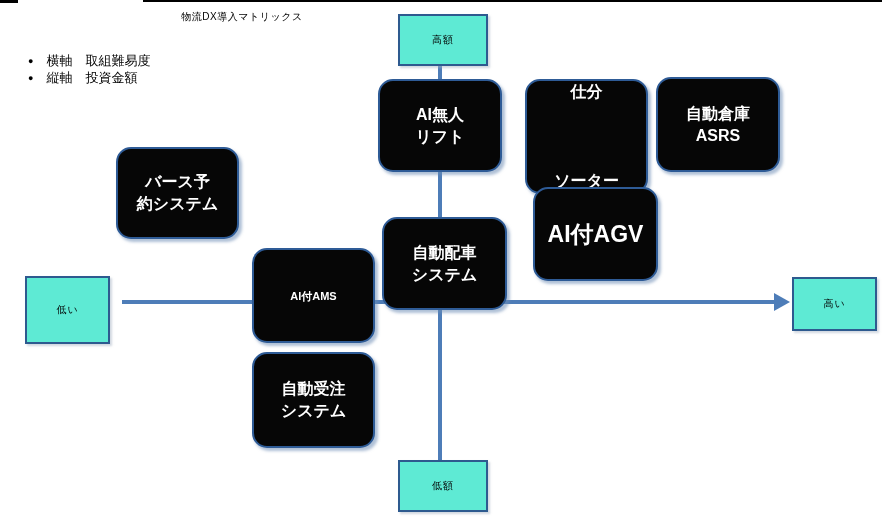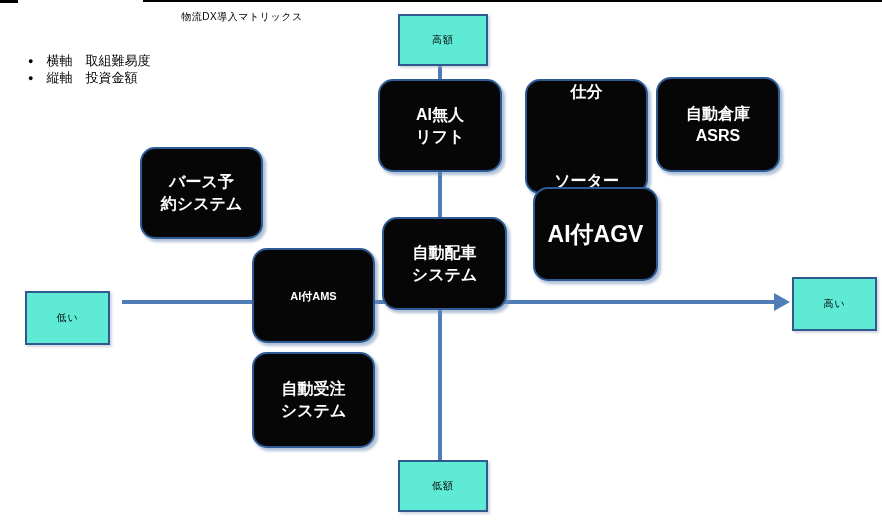--- a/index.html
+++ b/index.html
@@ -41,42 +41,42 @@
     background: #060606;
     border: 2.5px solid #2E5B96;
     border-radius: 15px;
     box-shadow: 2.5px 3px 3px rgba(110, 140, 180, 0.55);
     box-sizing: border-box;
     display: flex; flex-direction: column;
     align-items: center; justify-content: center;
     text-align: center;
     color: #fff; font-weight: bold; font-size: 16px; line-height: 22px;
   }
-  .n-berth  { left: 140px; top: 147px; width: 123px; height: 92px; }
+  .n-berth  { left: 116px; top: 147px; width: 123px; height: 92px; }
   .n-lift   { left: 378px; top: 79px;  width: 124px; height: 93px; }
   .n-sorter { left: 525px; top: 79px;  width: 123px; height: 115px; justify-content: space-between; }
   .n-asrs   { left: 656px; top: 77px;  width: 124px; height: 95px; }
   .n-dispatch { left: 382px; top: 185px; width: 125px; height: 93px; margin-top: 32px; }
   .n-agv    { left: 533px; top: 187px; width: 125px; height: 94px; font-size: 23px; text-align: center; }
   .n-ams    { left: 252px; top: 248px; width: 123px; height: 95px; font-size: 11px; }
   .n-order  { left: 252px; top: 352px; width: 123px; height: 96px; }
 
   
   .axis-label {
     position: absolute; z-index: 3;
     background: #5eead4;
     border: 2.5px solid #2E5A8F;
     box-sizing: border-box;
     box-shadow: 2px 2px 2px rgba(165, 178, 196, 0.5);
     display: flex; align-items: center; justify-content: center;
     font-size: 10px; color: #000; letter-spacing: 1px;
   }
   .al-top    { left: 398px; top: 14px;  width: 90px; height: 52px; }
   .al-bottom { left: 398px; top: 460px; width: 90px; height: 52px; }
-  .al-left   { left: 25px;  top: 291px; width: 85px; height: 54px; }
+  .al-left   { left: 25px;  top: 276px; width: 85px; height: 68px; }
   .al-right  { left: 792px; top: 277px; width: 85px; height: 54px; }
 </style>
 </head>
 <body>
 
 <div id="canvas">
 
   <div class="top-frag"></div>
   <div class="top-line"></div>
 

